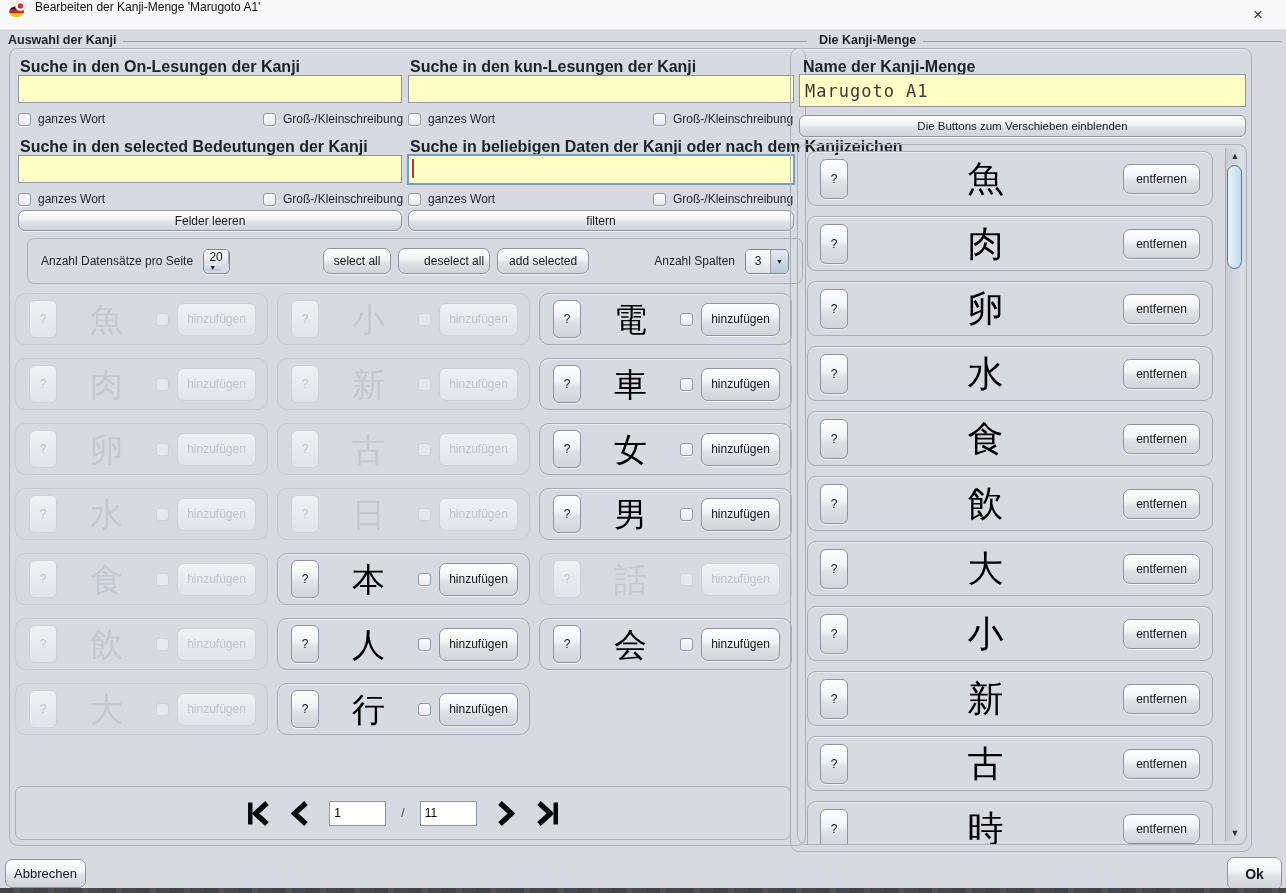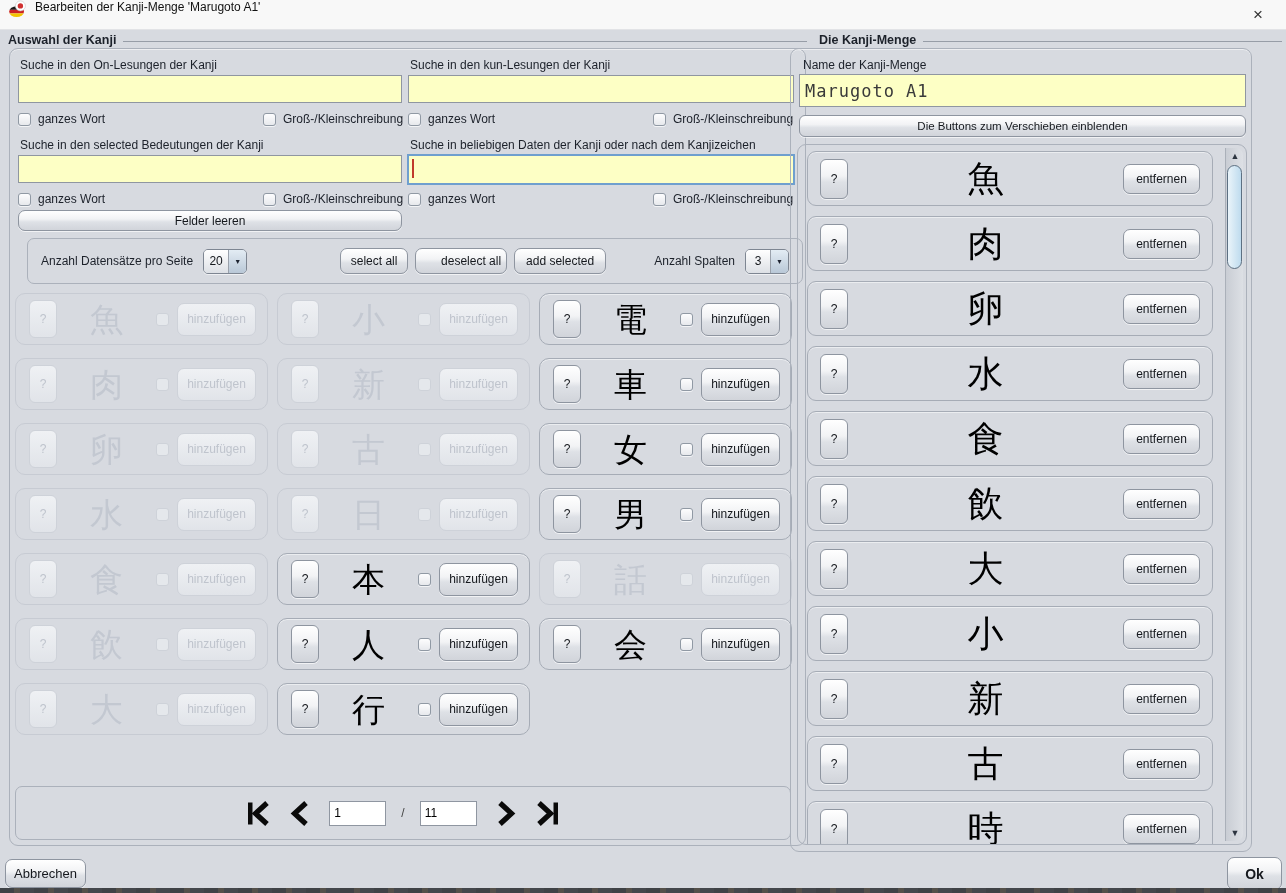--- a/index.html
+++ b/index.html
@@ -31,21 +31,21 @@
   #ltitle { left:8px;  top:33px; width:799px; }
   #rtitle { left:819px; top:33px; width:463px; }
   .panel {
     position:absolute; border:1px solid #abb1bb; border-radius:9px;
     box-shadow: inset 0 1px 0 rgba(255,255,255,.55);
   }
   #lpanel { left:9px;  top:48px; width:797px; height:798px; }
   #rpanel { left:790px; top:48px; width:462px; height:804px; }
 
   
-  .flabel { position:absolute; font-weight:normal; font-size:12px; color:#1c212a; white-space:nowrap; }
+  .flabel { position:absolute; font-weight:bold; font-size:16px; color:#1c212a; white-space:nowrap; }
   .yinput {
     position:absolute; background:#fdffc5; border:1px solid #8f96a1;
     font-family:"Liberation Sans", sans-serif; font-size:13px; padding:0 5px; color:#222;
   }
   .yinput.focused { border:2px solid #6f9fce; }
   .caretwrap { position:absolute; }
   .caret { position:absolute; left:5px; top:5px; width:2px; height:19px; background:#c03a2b; }
   .cbrow { position:absolute; height:16px; }
   .cbgroup { position:absolute; top:0; display:flex; align-items:center; gap:7px; }
   .cbgroup.pos2 { left:245px; }
@@ -80,21 +80,21 @@
   }
 
   
   #controls {
     position:absolute; left:5px; top:189px; width:776px; height:46px;
     border:1px solid #abb1bb; border-radius:7px;
     display:flex; align-items:center;margin-left:12px;
   }
   #controls .clabel { font-size:12px; color:#1c212a; white-space:nowrap; }
   #controls .l1 { margin-left:13px; }
-  #controls .cb1 { margin-left:10px; }
+  #controls .cb1 { margin-left:10px;flex-direction:column; }
   #controls .b1 { margin-left:93px; width:68px; height:26px; }
   #controls .b2 { margin-left:7px; width:92px; height:26px;padding-left:20px; }
   #controls .b3 { margin-left:7px; width:92px; height:26px; }
   #controls .l2 { margin-left:auto; }
   #controls .cb2 { margin-left:10px; margin-right:13px; }
 
   
   #grid {
     position:absolute; left:5px; top:244px; width:777px;
     display:grid; grid-template-columns:repeat(3,253px); gap:13px 9px;
@@ -254,20 +254,21 @@
   <div class="cbrow" style="left:398px; top:143px; width:390px">
     <span class="cbgroup">
         <span class="checkbox"></span>
         <span class="cblabel">ganzes Wort</span>
       </span>
     <span class="cbgroup pos2">
         <span class="checkbox"></span>
         <span class="cblabel">Groß-/Kleinschreibung</span>
       </span>
   </div>
+  <button class="btn abs" style="left:398px; top:161px; width:386px; height:21px">filtern</button>
 
   <div id="controls">
     <span class="clabel l1">Anzahl Datensätze pro Seite</span>
     <span class="combo cb1">
       <span class="val">20</span>
       <span class="arrow">▼</span>
     </span>
     <button class="btn b1">select all</button>
     <button class="btn b2">deselect all</button>
     <button class="btn b3">add selected</button>

